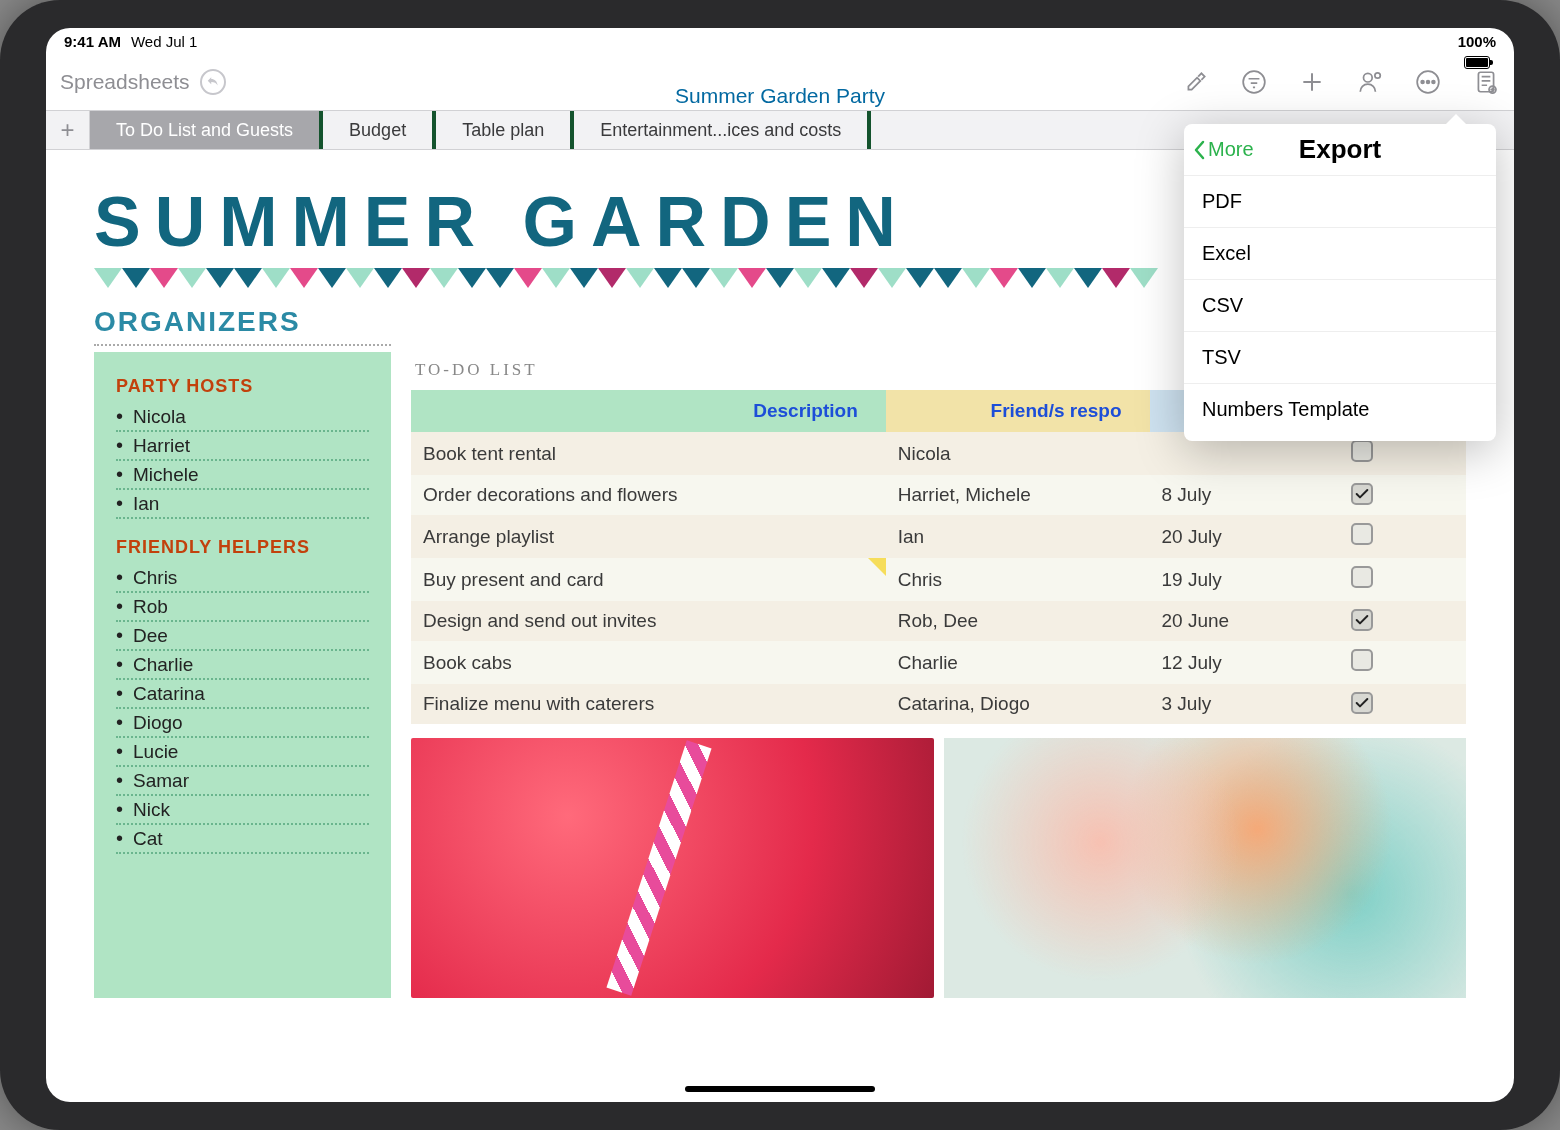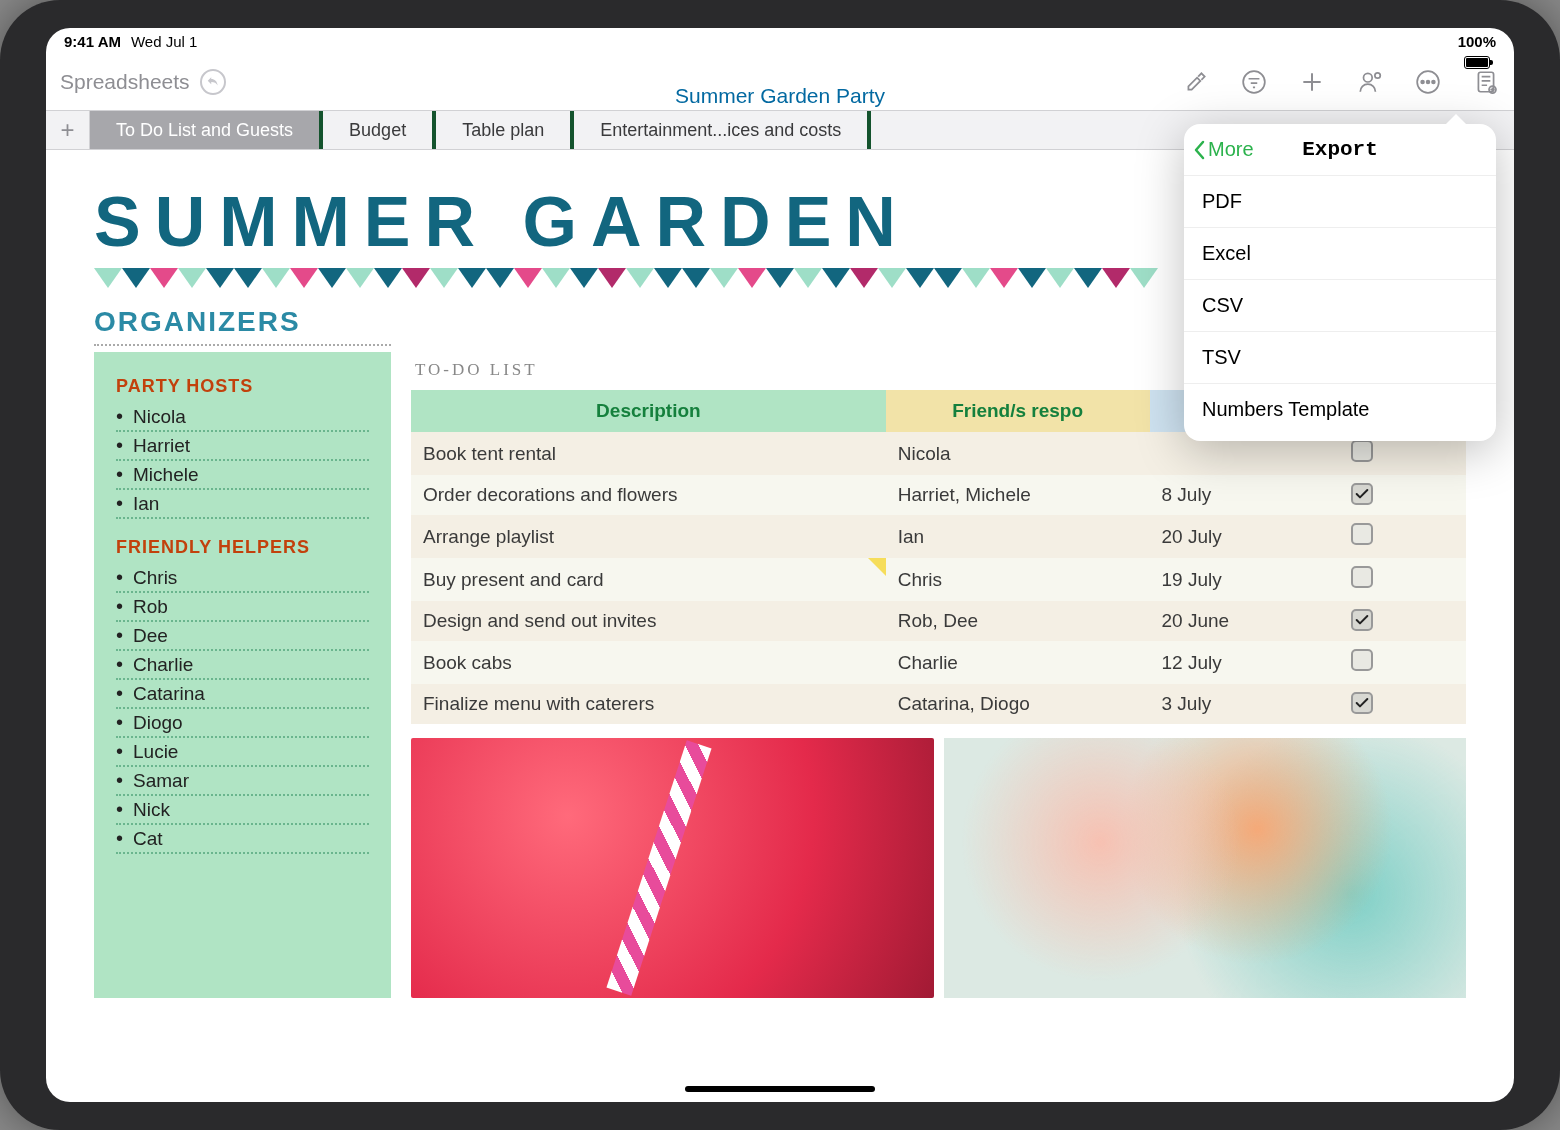--- a/index.html
+++ b/index.html
@@ -97,54 +97,54 @@
   }
   .org-head{ font-weight:700; letter-spacing:1px; color:#c2410c; font-size:18px; margin-bottom:6px; margin-top:6px;}
   .org-list li{ list-style:none; padding:2px 0; border-bottom:2px dotted #6ab58e; font-size:19px; color:#222; display:flex; align-items:center;}
   .org-list li::before{ content:"•"; margin-right:10px; font-size:20px; }
 
   .right-col { flex:1; }
   .subhead{ color:#888; letter-spacing:3px; font-size:17px; margin:8px 0 10px 4px;font-family:Liberation Serif, serif;}
 
   
   table.todo { width:100%; border-collapse:collapse; font-size:19px;}
-  table.todo th { text-align:center; padding:10px 9px; font-weight:700; color:#15803d;}
+  table.todo th { text-align:right; padding:10px 28px; font-weight:700; color:#1d4ed8;}
   table.todo th.c1 { background:#b0e4c4; }
   table.todo th.c2 { background:#f2e3a8; }
   table.todo th.c3, table.todo th.c4 { background:#cee2f0; }
   table.todo tr.body:nth-child(odd) td { background:#f4efe4; }
   table.todo tr.body:nth-child(even) td { background:#f7f7ef; }
   table.todo td { padding:8px 12px; color:#3a3a3a; }
   .chk { width:22px; height:22px; border:2px solid #999; border-radius:5px; display:inline-flex; align-items:center; justify-content:center; background:#e9e9e3;}
   .chk.on { background:#d8d8d2; }
   .chk svg{ width:16px; height:16px; }
   .corner-fold{ position:relative; }
   .corner-fold::after{ content:""; position:absolute; right:0; top:0; border-top:18px solid #f6dd5a; border-left:18px solid transparent;}
 
   .images-row{ display:flex; gap:10px; margin-top:14px; height:260px;}
   .img-a{ flex:1; background: radial-gradient(circle at 30% 30%, #ff6a7b, #e42a4b 60%, #a11a34); border-radius:2px; position:relative; overflow:hidden;}
   .img-a::before{content:"";position:absolute;left:45%;top:0;width:26px;height:100%;background:repeating-linear-gradient(45deg,#fff 0 12px,#e84b9b 12px 24px);transform:rotate(18deg);}
   .img-b{ flex:1; background: radial-gradient(circle at 30% 40%, #f7c1b2, transparent 35%), radial-gradient(circle at 60% 35%, #f5a978, transparent 38%), radial-gradient(circle at 78% 60%, #7fd0c7, transparent 40%), #dce9e3;}
 
   
   .popover {
     position:absolute; top:96px; right:18px;
-    width:312px; background:#fff; border-radius:16px;
+    width:312px; background:#fff; border-radius:8px;
     box-shadow:0 10px 48px rgba(0,0,0,.25);
     padding-bottom:6px;
     z-index:50;
   }
   .popover::before{
     content:""; position:absolute; top:-10px; right:30px;
     border-left:10px solid transparent; border-right:10px solid transparent;
     border-bottom:10px solid #fff;
   }
   .pop-head{ display:flex; align-items:center; height:52px; position:relative; border-bottom:1px solid #eee;}
   .pop-back{ color:#2bb24c; font-size:20px; display:flex; align-items:center; gap:2px; padding-left:8px;}
-  .pop-title{ position:absolute; left:50%; transform:translateX(-50%); font-size:21px; font-weight:600;font-family:Liberation Mono, monospace; }
+  .pop-title{ position:absolute; left:50%; transform:translateX(-50%); font-size:26px; font-weight:600; }
   .pop-item{ padding:14px 18px; font-size:20px; border-bottom:1px solid #eee; }
   .pop-item:last-child{ border-bottom:none;}
 
   .home-ind{ position:absolute; bottom:10px; left:50%; transform:translateX(-50%); width:190px; height:6px; background:#000; border-radius:4px;}
 </style>
 </head>
 <body>
 
 <div class="ipad-frame">
   <div class="screen">

